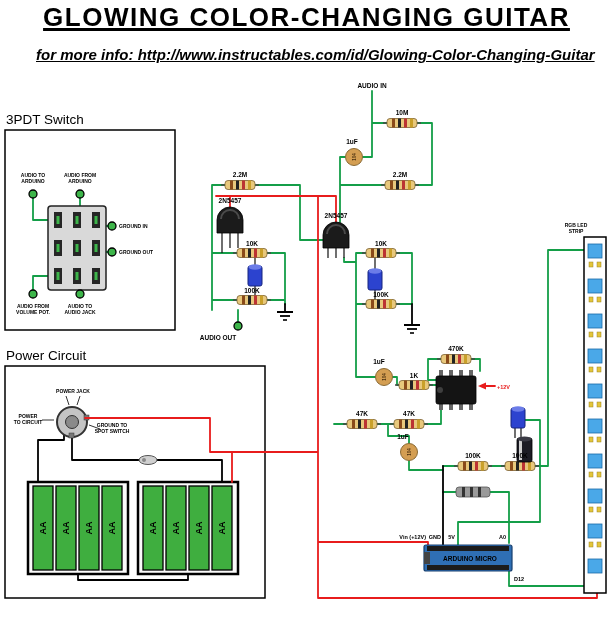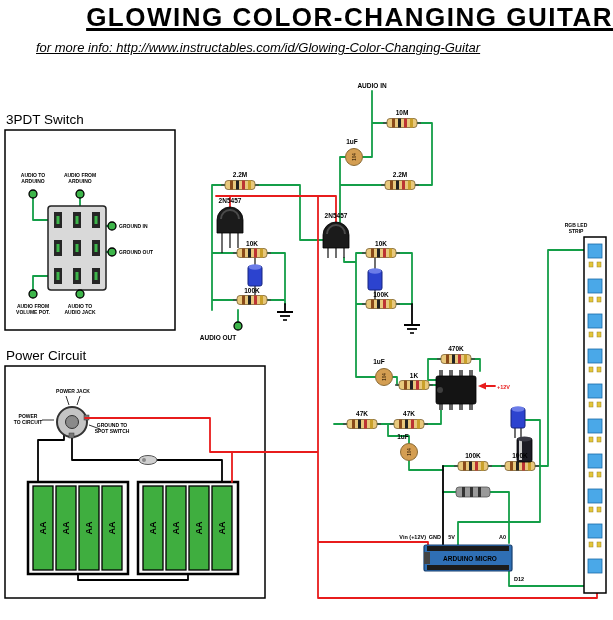--- a/index.html
+++ b/index.html
@@ -1,21 +1,21 @@
 <!DOCTYPE html>
 <html><head>
 <meta charset="utf-8">
 <style>
   *{box-sizing:border-box}
   body{margin:0;background:#fff;font-family:"Liberation Sans","DejaVu Sans",sans-serif}
   .page{position:relative;width:613px;height:620px;background:#fff;overflow:hidden}
   .header{position:absolute;top:0;left:0;width:613px;z-index:2}
-  .header h1{margin:2px 0 0;text-align:right;font-size:26px;font-weight:bold;letter-spacing:1.5px;
+  .header h1{margin:2px 0 0;text-align:center;font-size:26px;font-weight:bold;letter-spacing:1.5px;
     text-decoration:underline;text-decoration-thickness:2.5px;color:#000}
-  .subtitle{margin:7px 0 0 36px;font-size:13px;font-weight:normal;font-style:italic;
+  .subtitle{margin:13px 0 0 36px;font-size:15px;font-weight:bold;font-style:italic;
     text-decoration:underline;color:#000}
   svg{position:absolute;top:0;left:0}
   svg text{font-family:"Liberation Sans","DejaVu Sans",sans-serif;fill:#000}
   .sect{font-size:13.5px}
   .lbl{font-size:5px;font-weight:bold;text-anchor:middle}
   .lbls{font-size:5px;font-weight:bold}
   .comp{font-size:6.5px;font-weight:bold;text-anchor:middle}
   .pin{font-size:5.5px;font-weight:bold}
   .code{font-size:4.5px;font-weight:bold;fill:#4a3010;text-anchor:middle}
   .box{fill:none;stroke:#000;stroke-width:1.5}

